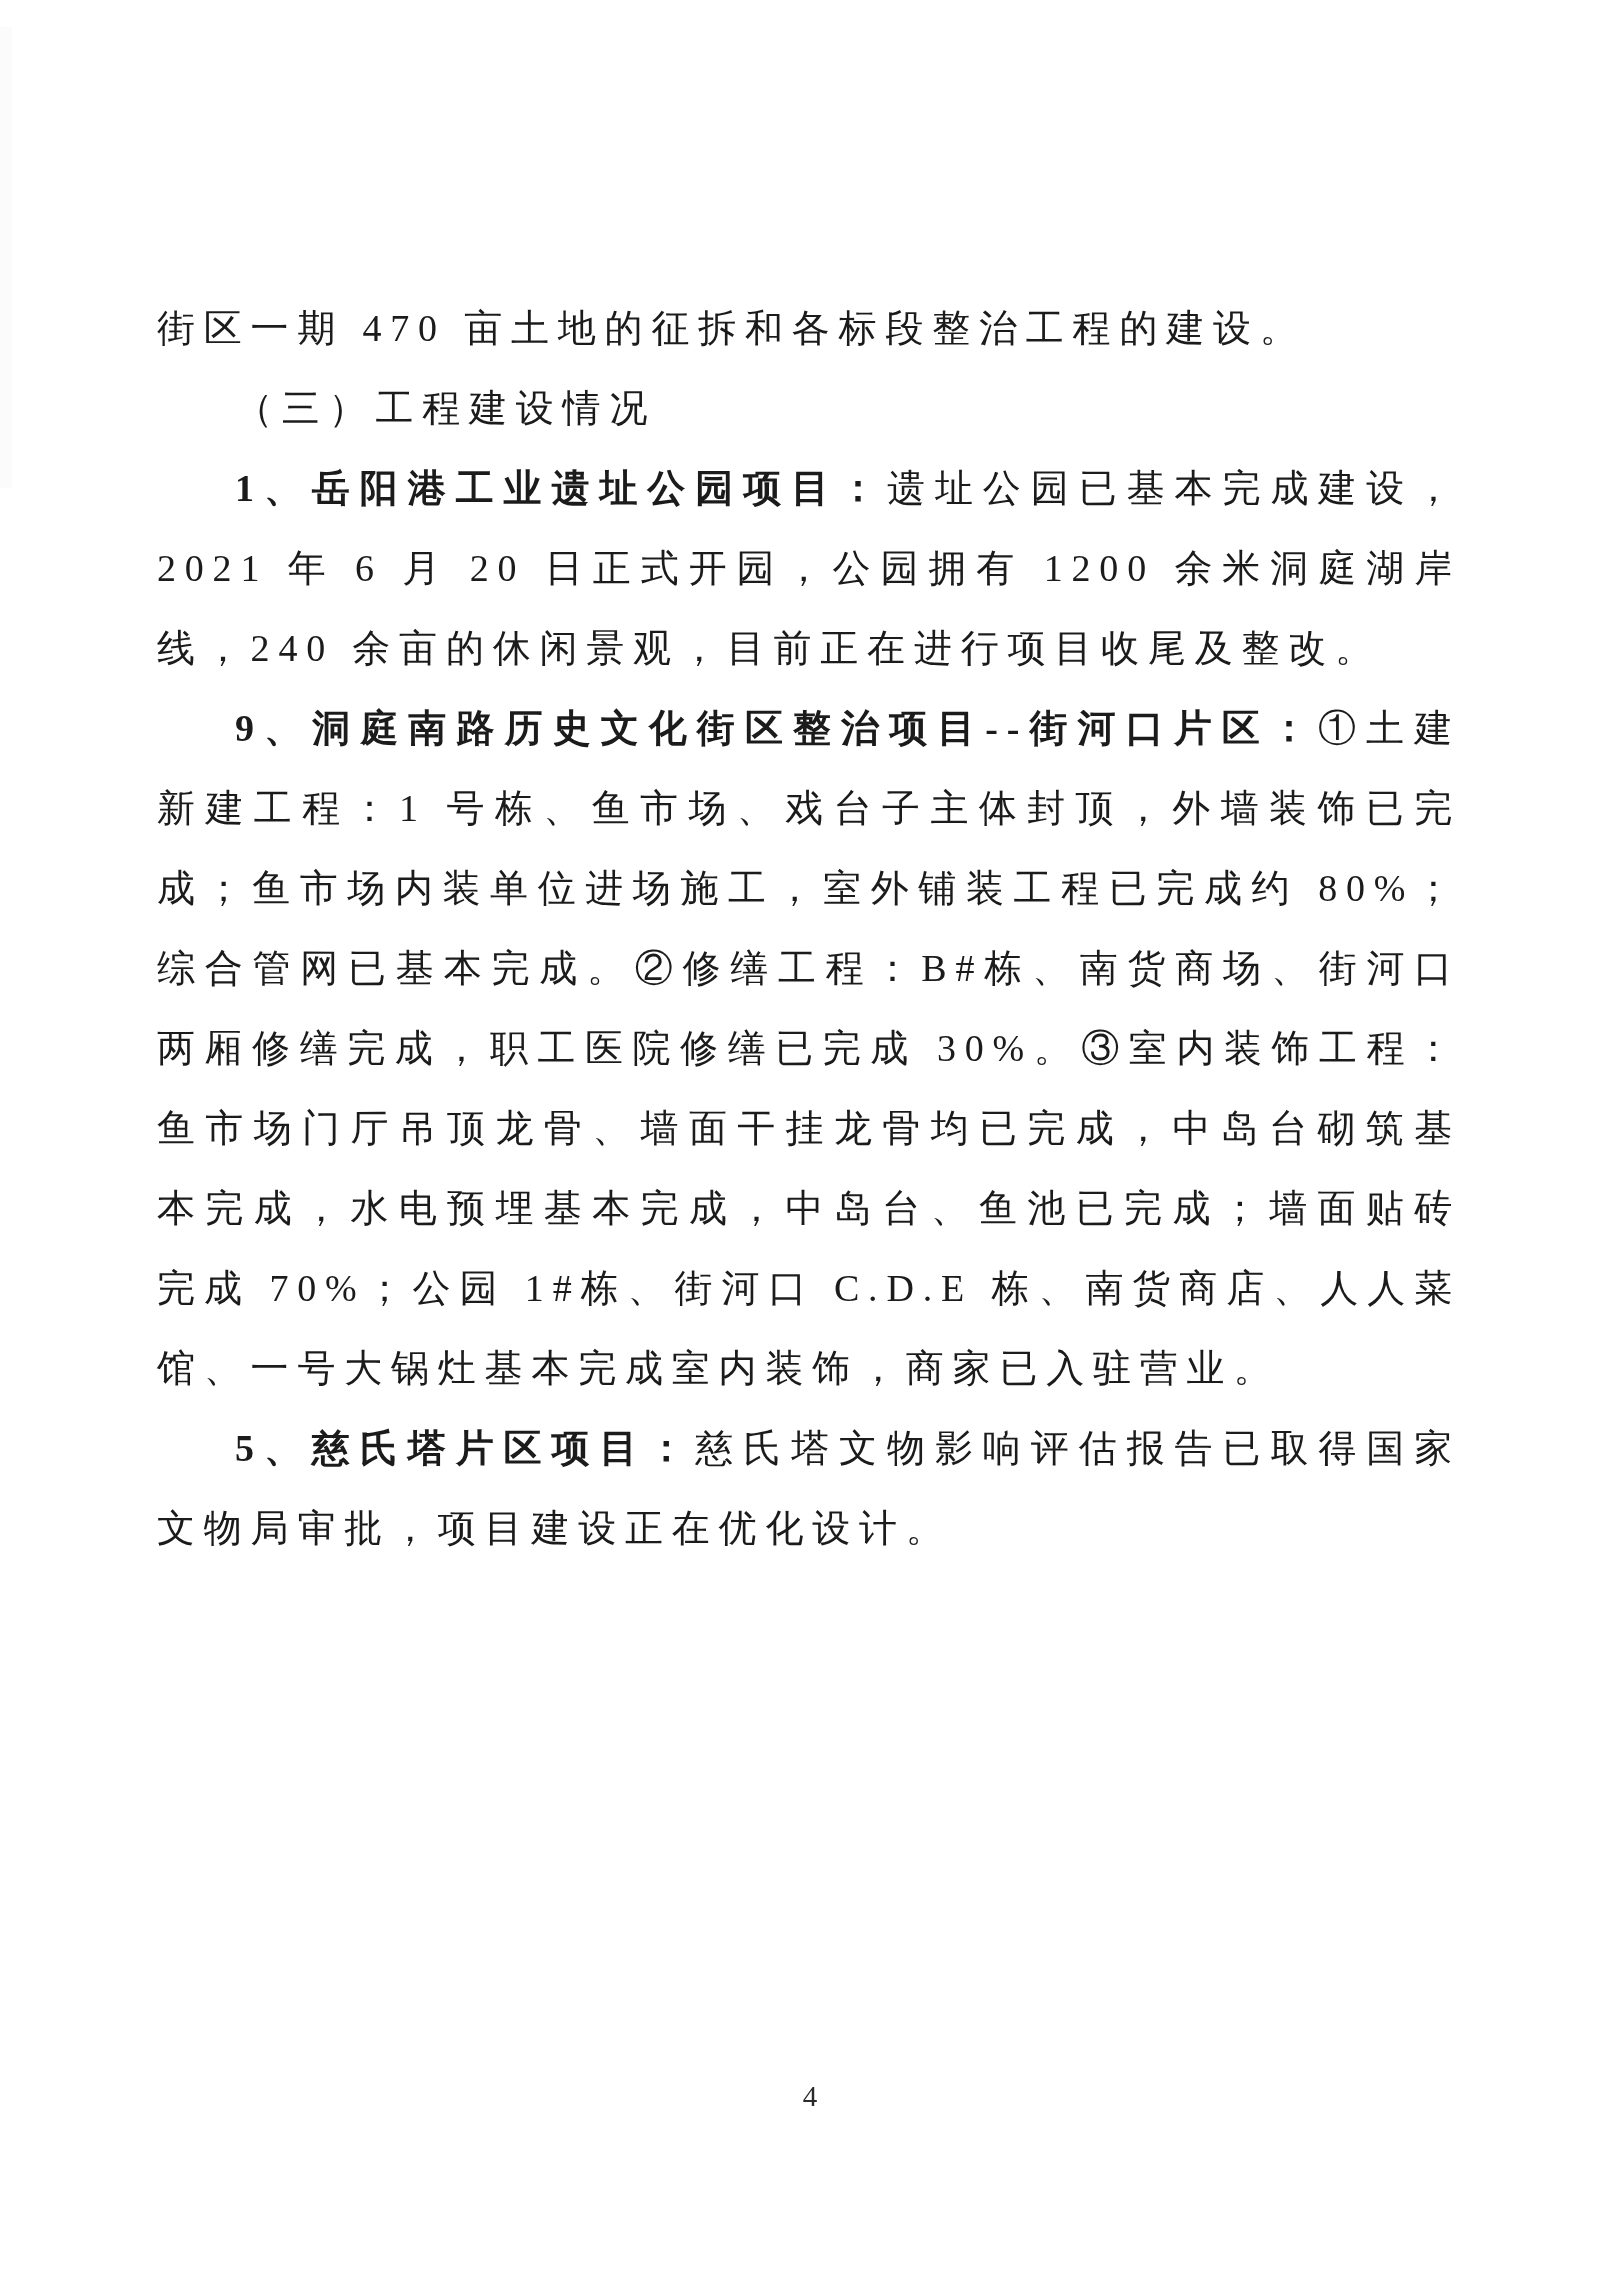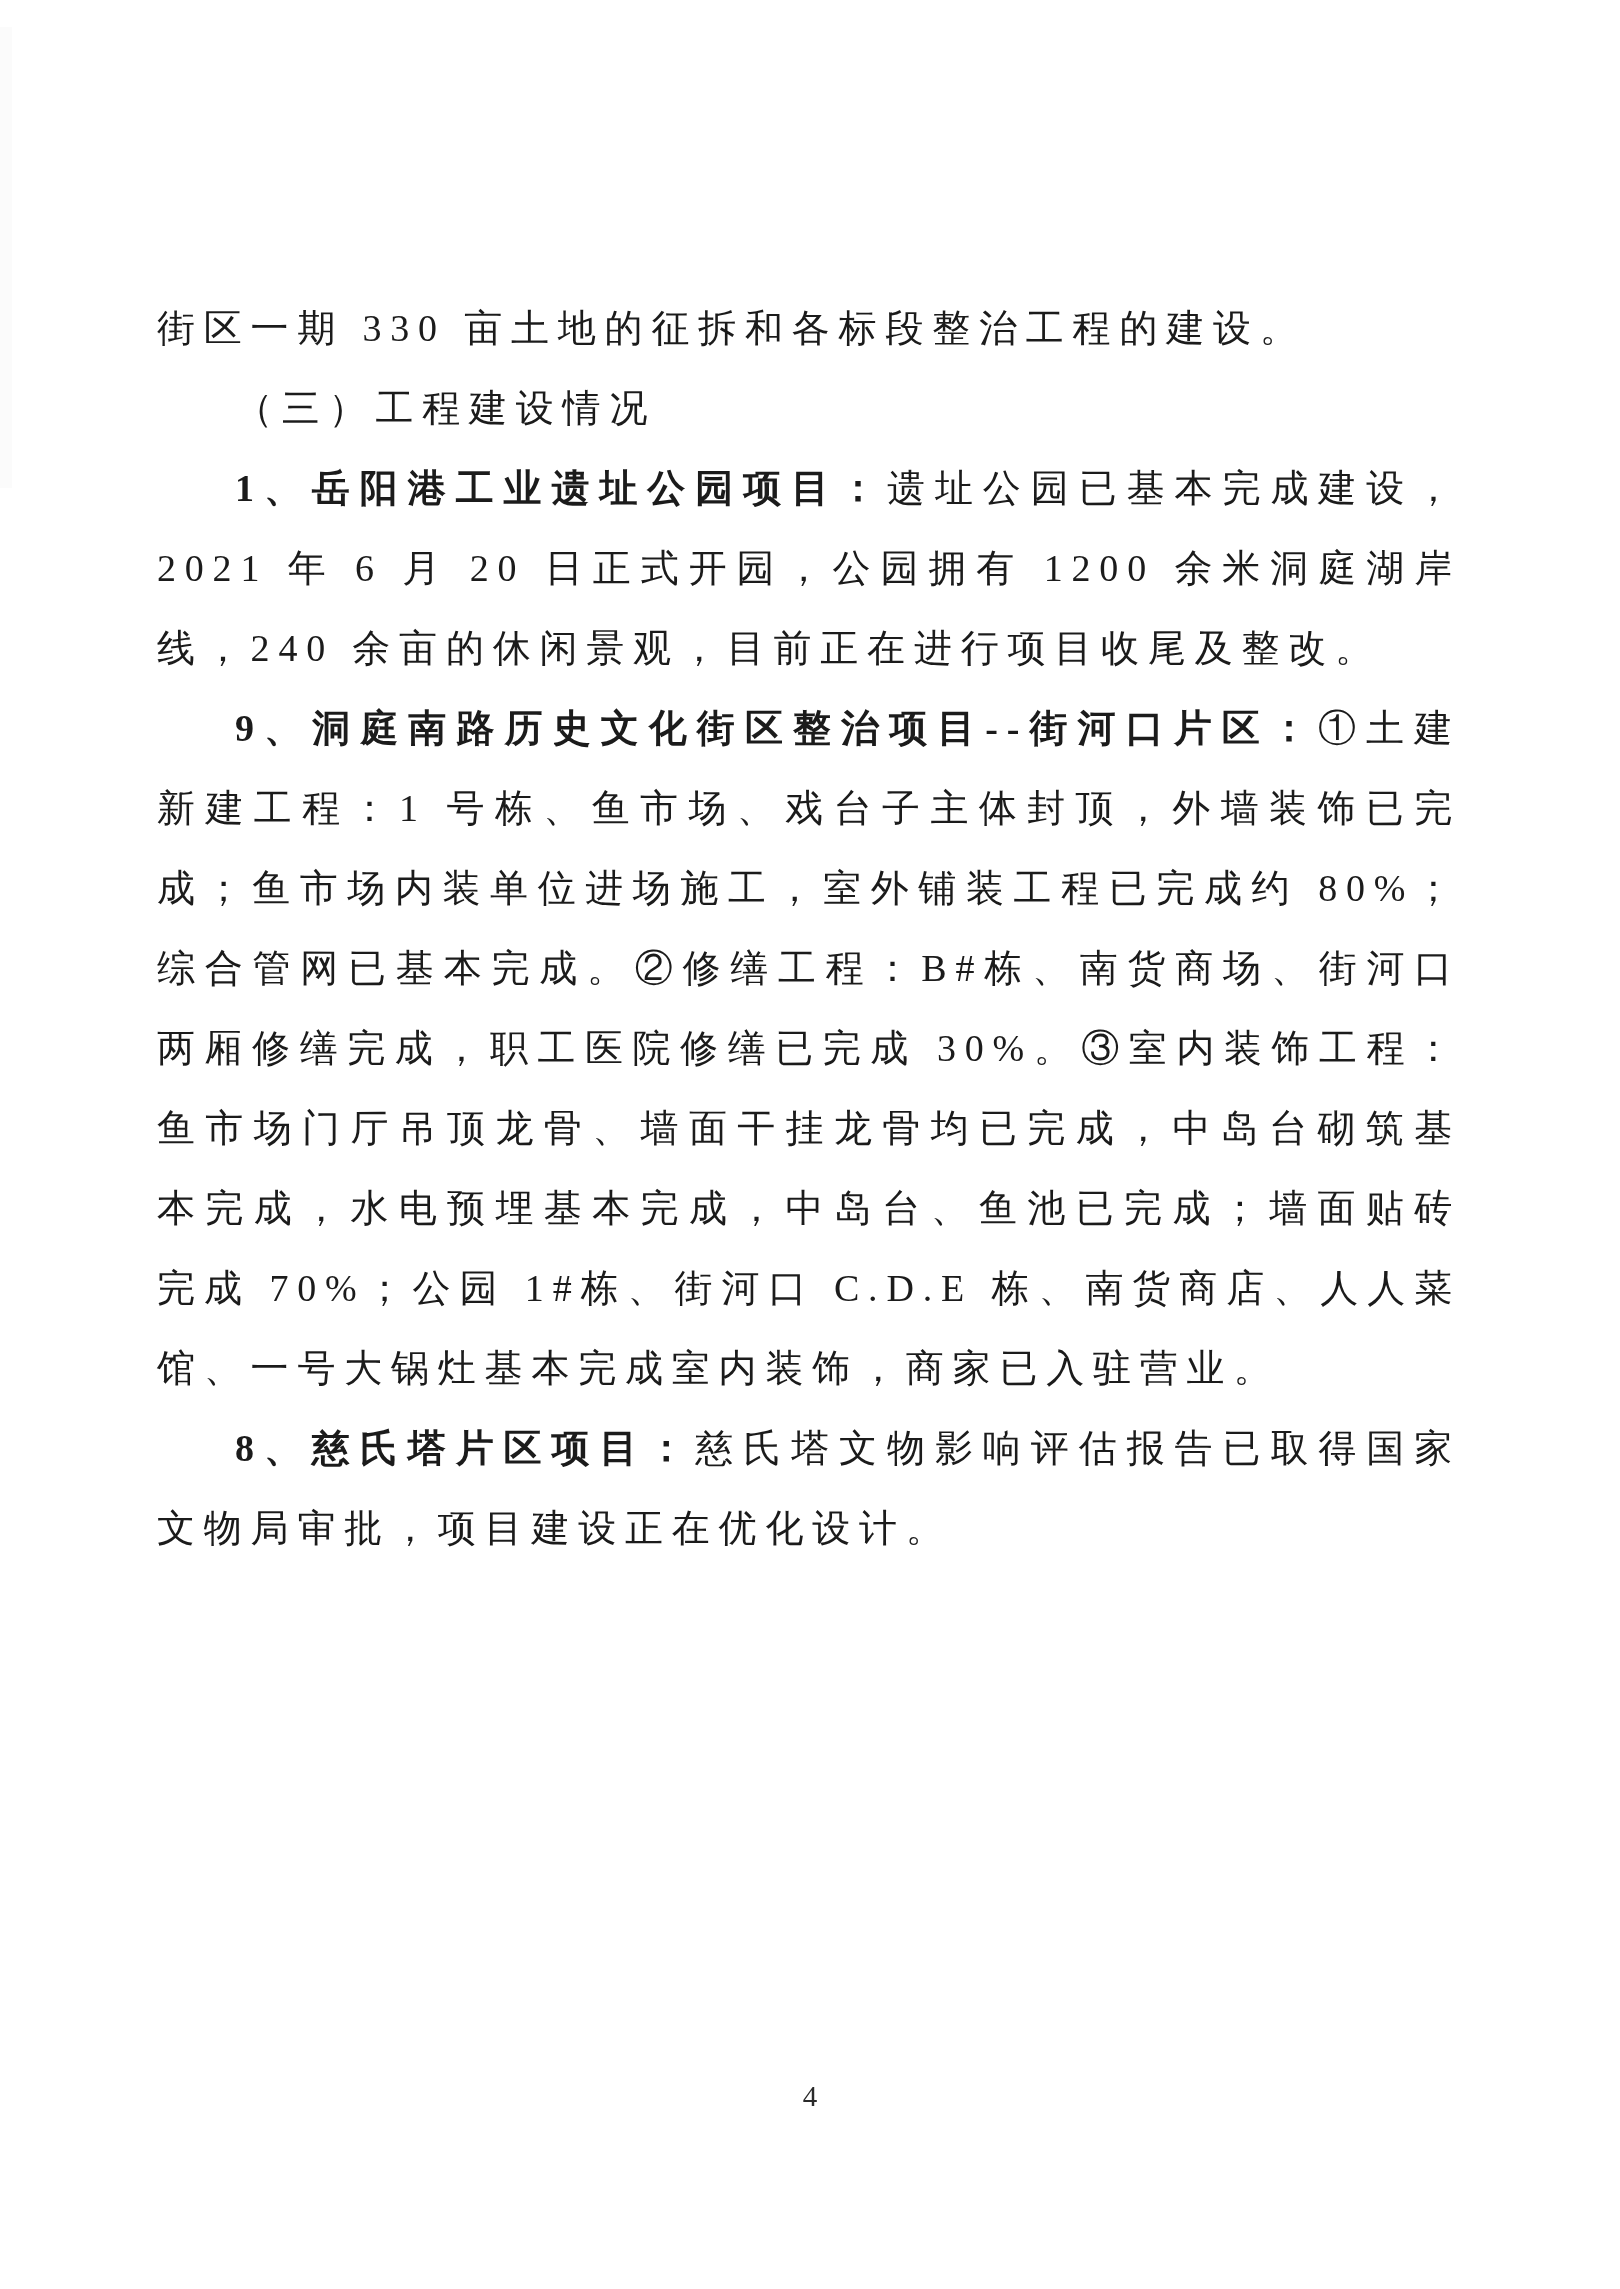--- a/index.html
+++ b/index.html
@@ -60,37 +60,37 @@
   }
 </style>
 </head>
 <body>
 
 <div class="scan-artifact"></div>
 
 <div class="doc">
 
   <p class="para no-indent">
-    <span>街区一期 330 亩土地的征拆和各标段整治工程的建设。</span>
+    <span>街区一期 470 亩土地的征拆和各标段整治工程的建设。</span>
   </p>
 
   <p class="para heading">
     <span>（三）工程建设情况</span>
   </p>
 
 
   <p class="para">
     <span class="run-bold">1、岳阳港工业遗址公园项目：</span><span>遗址公园已基本完成建设，2021 年 6 月 20 日正式开园，公园拥有 1200 余米洞庭湖岸线，240 余亩的休闲景观，目前正在进行项目收尾及整改。</span>
   </p>
 
 
   <p class="para">
     <span class="run-bold">9、洞庭南路历史文化街区整治项目--街河口片区：</span><span>①土建新建工程：1 号栋、鱼市场、戏台子主体封顶，外墙装饰已完成；鱼市场内装单位进场施工，室外铺装工程已完成约 80%；综合管网已基本完成。②修缮工程：B#栋、南货商场、街河口两厢修缮完成，职工医院修缮已完成 30%。③室内装饰工程：鱼市场门厅吊顶龙骨、墙面干挂龙骨均已完成，中岛台砌筑基本完成，水电预埋基本完成，中岛台、鱼池已完成；墙面贴砖完成 70%；公园 1#栋、街河口 C.D.E 栋、南货商店、人人菜馆、一号大锅灶基本完成室内装饰，商家已入驻营业。</span>
   </p>
 
   <p class="para">
-    <span class="run-bold">8、慈氏塔片区项目：</span><span>慈氏塔文物影响评估报告已取得国家文物局审批，项目建设正在优化设计。</span>
+    <span class="run-bold">5、慈氏塔片区项目：</span><span>慈氏塔文物影响评估报告已取得国家文物局审批，项目建设正在优化设计。</span>
   </p>
 
 </div>
 
 <div class="page-number">4</div>
 
 
 </body></html>

